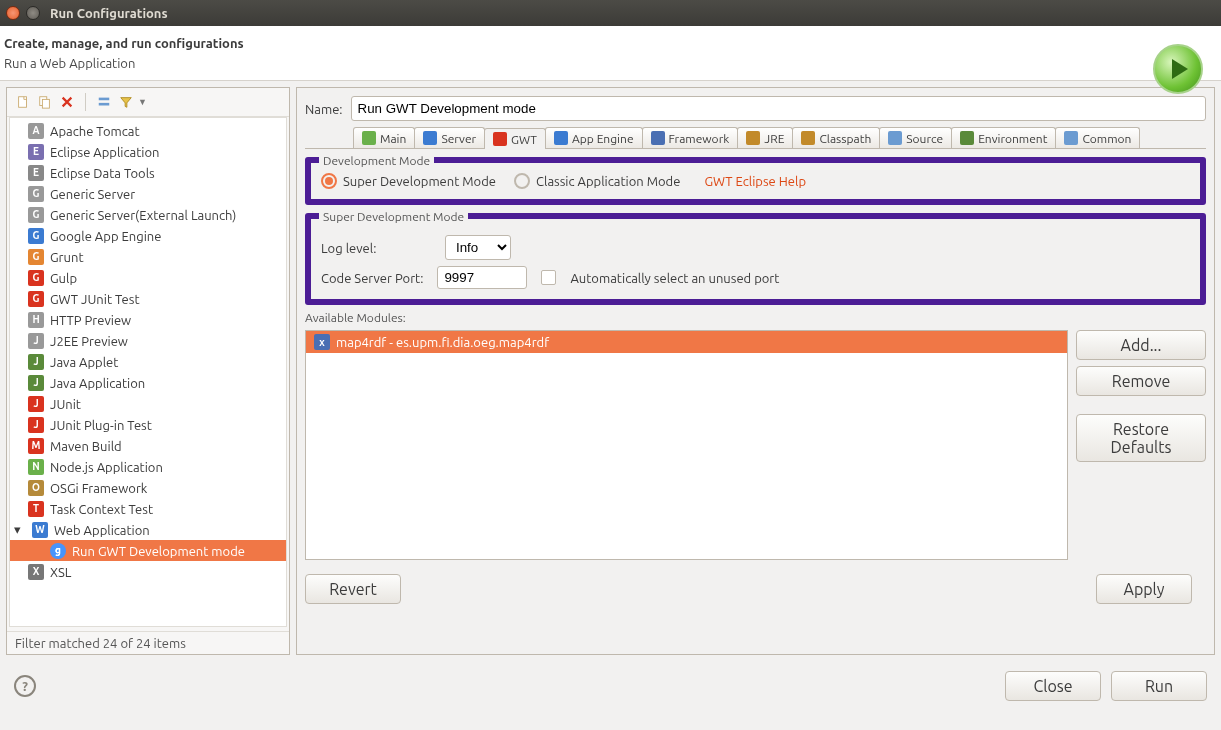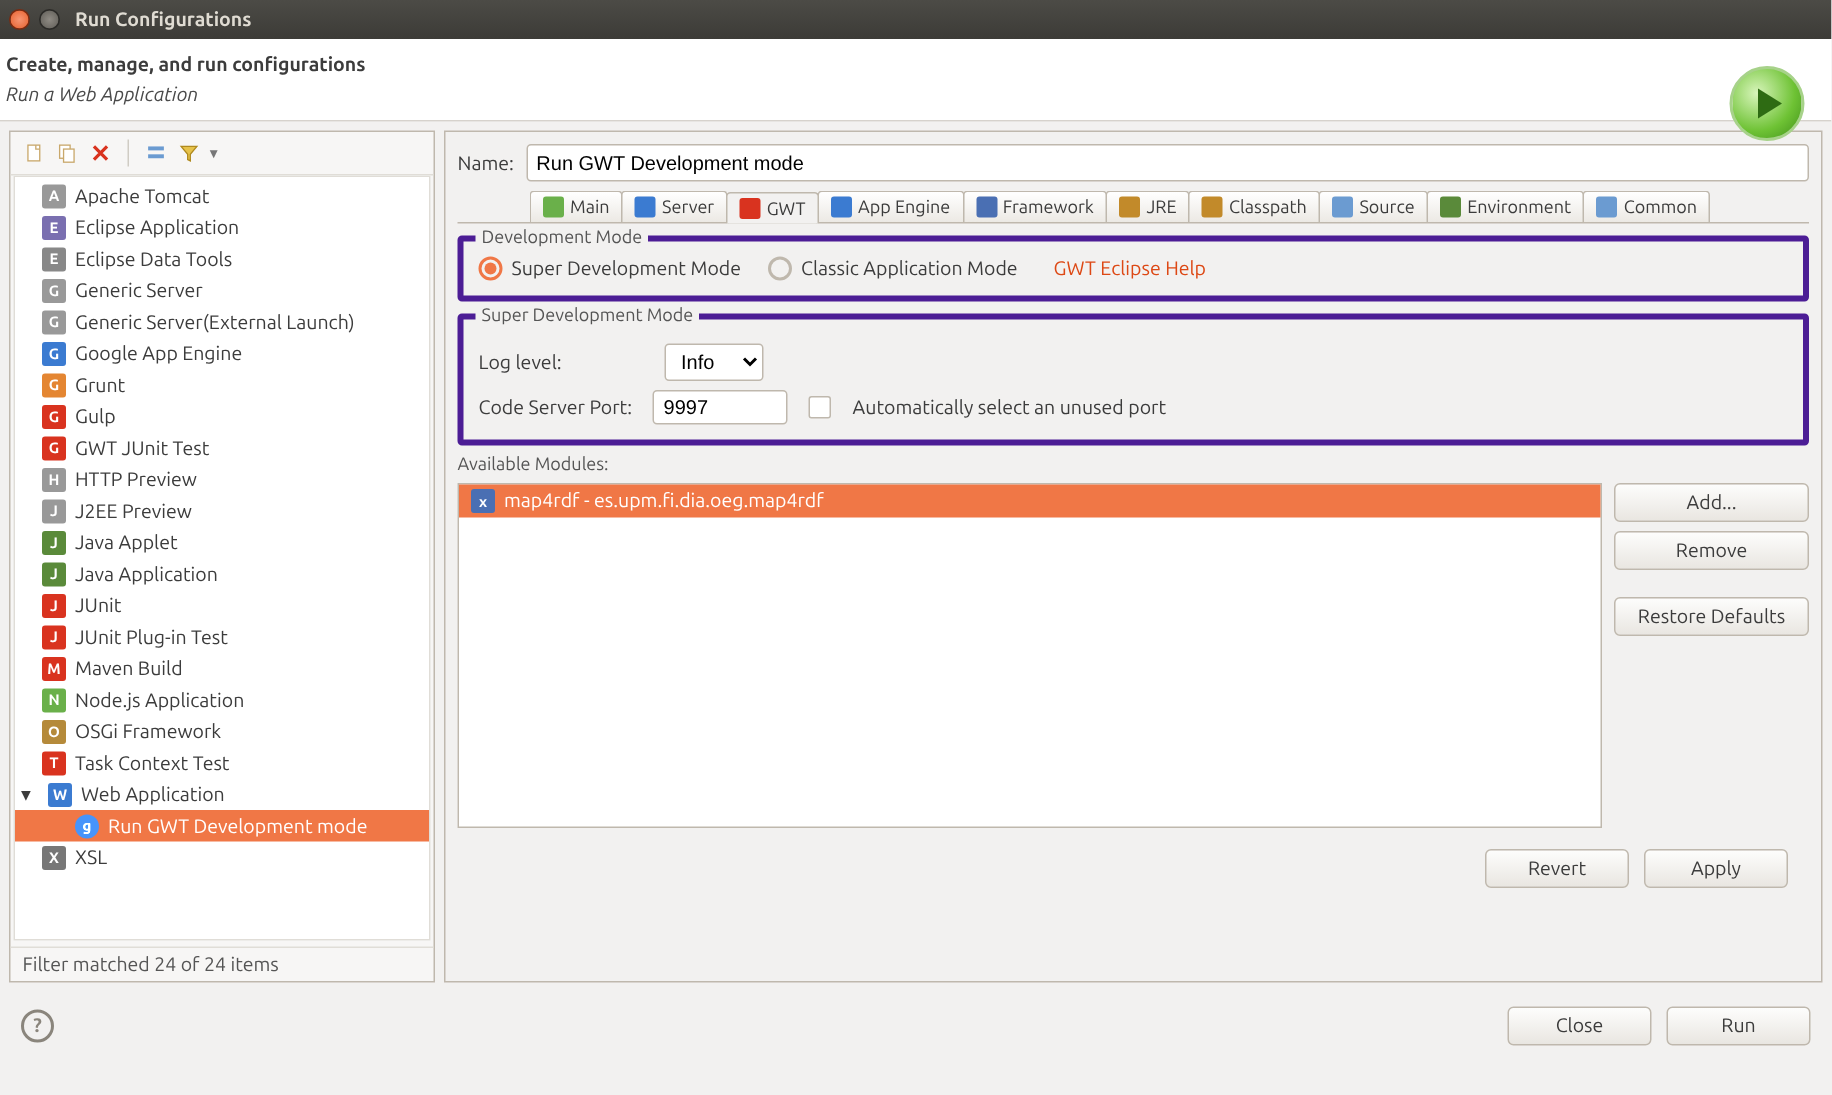--- a/index.html
+++ b/index.html
@@ -4,21 +4,21 @@
 <style>
 * { box-sizing: border-box; margin: 0; padding: 0; }
 body { font-family: Ubuntu, "Segoe UI", sans-serif; font-size: 13px; color: #3c3c3c; background: #f2f1f0; width: 1221px; height: 730px; overflow: hidden; }
 .titlebar { background: linear-gradient(#4c4b46,#3c3b37); height: 26px; display: flex; align-items: center; padding: 0 6px; color: #dfdbd2; font-weight: bold; }
 .titlebar .winctl { display: flex; gap: 6px; margin-right: 10px; }
 .wbtn { width: 14px; height: 14px; border-radius: 50%; display: inline-block; }
 .wbtn.close { background: radial-gradient(#f79674,#e65f2b); border:1px solid #7a2a10;}
 .wbtn.min { background: radial-gradient(#8f8b84,#5e5b55); border:1px solid #2b2a27;}
 .header { background: #fff; padding: 10px 14px 10px 4px; border-bottom: 1px solid #d6d2cc; position: relative; }
 .header h1 { font-size: 13px; font-weight: bold; margin-bottom: 6px; }
-.header p { font-size: 13px; color: #4a4a4a; font-style: italic; }
+.header p { font-size: 13px; color: #4a4a4a; }
 .runicon { position: absolute; right: 18px; top: 18px; width: 50px; height: 50px; border-radius: 50%; background: radial-gradient(circle at 35% 35%, #d8f5bb,#6ec234 60%,#3f8f19); border: 2px solid #a7d28a; display:flex; align-items:center; justify-content:center;}
 .runicon::before { content:""; display:block; width:0;height:0;border-left:16px solid #2e6b13;border-top:10px solid transparent;border-bottom:10px solid transparent;margin-left:4px;}
 .body { display: flex; padding: 6px; gap: 6px; height: 580px; }
 .leftpanel { width: 284px; border: 1px solid #bfb8ad; background: #f7f6f5; display: flex; flex-direction: column; }
 .toolbar { display: flex; align-items: center; padding: 4px 6px; border-bottom: 1px solid #e0ddd7; gap: 2px;}
 .toolbar .sep { width:1px; height:18px; background:#d0ccc4; margin:0 6px;}
 .tbtn { width:20px; height:20px; display:inline-flex; align-items:center; justify-content:center; border-radius:2px; cursor:pointer;}
 .tbtn svg { width:14px; height:14px; }
 .filter { margin: 6px; }
 .filter input { width: 100%; padding: 4px 24px 4px 6px; border: 1px solid #bfb8ad; border-radius: 3px; font-style: italic; color: #888; background:#fff;}
@@ -30,40 +30,40 @@
 .treeitem .expander { width:10px; display:inline-block; margin-left:-14px; margin-right:2px;}
 .ticon { width: 16px; height: 16px; display: inline-flex; align-items:center; justify-content:center; font-size:10px; font-weight:bold;}
 .statusline { padding: 4px 8px; color:#555; border-top:1px solid #e0ddd7;}
 .rightpanel { flex: 1; border: 1px solid #bfb8ad; background: #f2f1f0; padding: 8px; display:flex; flex-direction:column; gap:6px;}
 .namerow { display: flex; align-items: center; gap: 8px; }
 .namerow input { flex:1; padding: 4px 6px; border:1px solid #bfb8ad; border-radius:3px; background:#fff;}
 .tabs { display: flex; border-bottom: 1px solid #bfb8ad; padding-left: 48px; }
 .tab { display:flex; align-items:center; gap:4px; padding: 3px 8px; border:1px solid #bfb8ad; border-bottom:none; background: linear-gradient(#fff,#ece9e4); margin-right:-1px; border-radius:3px 3px 0 0; cursor:pointer; font-size:12px;}
 .tab.active { background:#f2f1f0; position:relative; top:1px;}
 .tabicon { width:14px;height:14px; display:inline-block;}
-.group { border:4px solid #4c1d95; border-radius:3px; padding: 10px 0 10px 10px; margin-top:2px; position:relative;}
+.group { border:6px solid #4c1d95; border-radius:3px; padding: 10px 0 10px 10px; margin-top:2px; position:relative;}
 .group > .legend { position:absolute; top:-9px; left:8px; background:#f2f1f0; padding:0 4px; font-size:12px; color:#555;}
 .radio-row { display:flex; align-items:center; gap:18px;}
 .radio { display:flex; align-items:center; gap:6px; cursor:pointer;}
 .radio .dot { width:16px;height:16px;border-radius:50%;border:2px solid #bfb8ad; display:flex;align-items:center;justify-content:center;}
 .radio.checked .dot { border-color:#f07746;}
 .radio.checked .dot::after { content:"";width:8px;height:8px;border-radius:50%;background:#f07746;}
 .helplink { color:#dd4814; text-decoration:none; margin-left:6px;}
 .formrow { display:flex; align-items:center; gap:14px; margin-top:6px;}
 .formrow label { width:110px;}
 select, .textin { padding:3px 6px; border:1px solid #bfb8ad; border-radius:3px; background:#fff;}
 .textin { width:90px;}
 select { width:66px;}
 .chk { width:15px;height:15px;border:1px solid #bfb8ad;border-radius:2px;background:#fff;display:inline-block;}
 .modules-area { display:flex; gap:8px; margin-top:6px;}
 .modlist { flex:1; border:1px solid #bfb8ad; background:#fff; height:230px;}
 .modrow { background:#f07746; color:#fff; padding:3px 8px; display:flex; align-items:center; gap:6px;}
 .modbtns { display:flex; flex-direction:column; gap:6px; width:130px;}
-.btn { padding:5px 10px; border:1px solid #bfb8ad; border-radius:4px; background:linear-gradient(#fdfdfc,#e9e6e1); cursor:pointer; text-align:center; font-size:13px;}
-.footer-right { display:flex; justify-content:flex-end; gap:10px; padding: 8px 14px 0 0;}
+.btn { padding:5px 10px; border:1px solid #bfb8ad; border-radius:4px; background:linear-gradient(#fdfdfc,#e9e6e1); cursor:pointer; text-align:center; font-size:16px;}
+.footer-right { display:flex; justify-content:space-between; padding: 8px 14px 0 0;}
 .footer { display:flex; justify-content:space-between; align-items:center; padding: 10px 14px;}
 .helpicon { width:22px;height:22px;border:2px solid #8a857c;border-radius:50%;color:#8a857c;display:flex;align-items:center;justify-content:center;font-weight:bold;}
 .btn.wide { min-width:96px;}
 </style>
 </head>
 <body>
 
 <div class="titlebar">
   <div class="winctl">
     <span class="wbtn close"></span>

